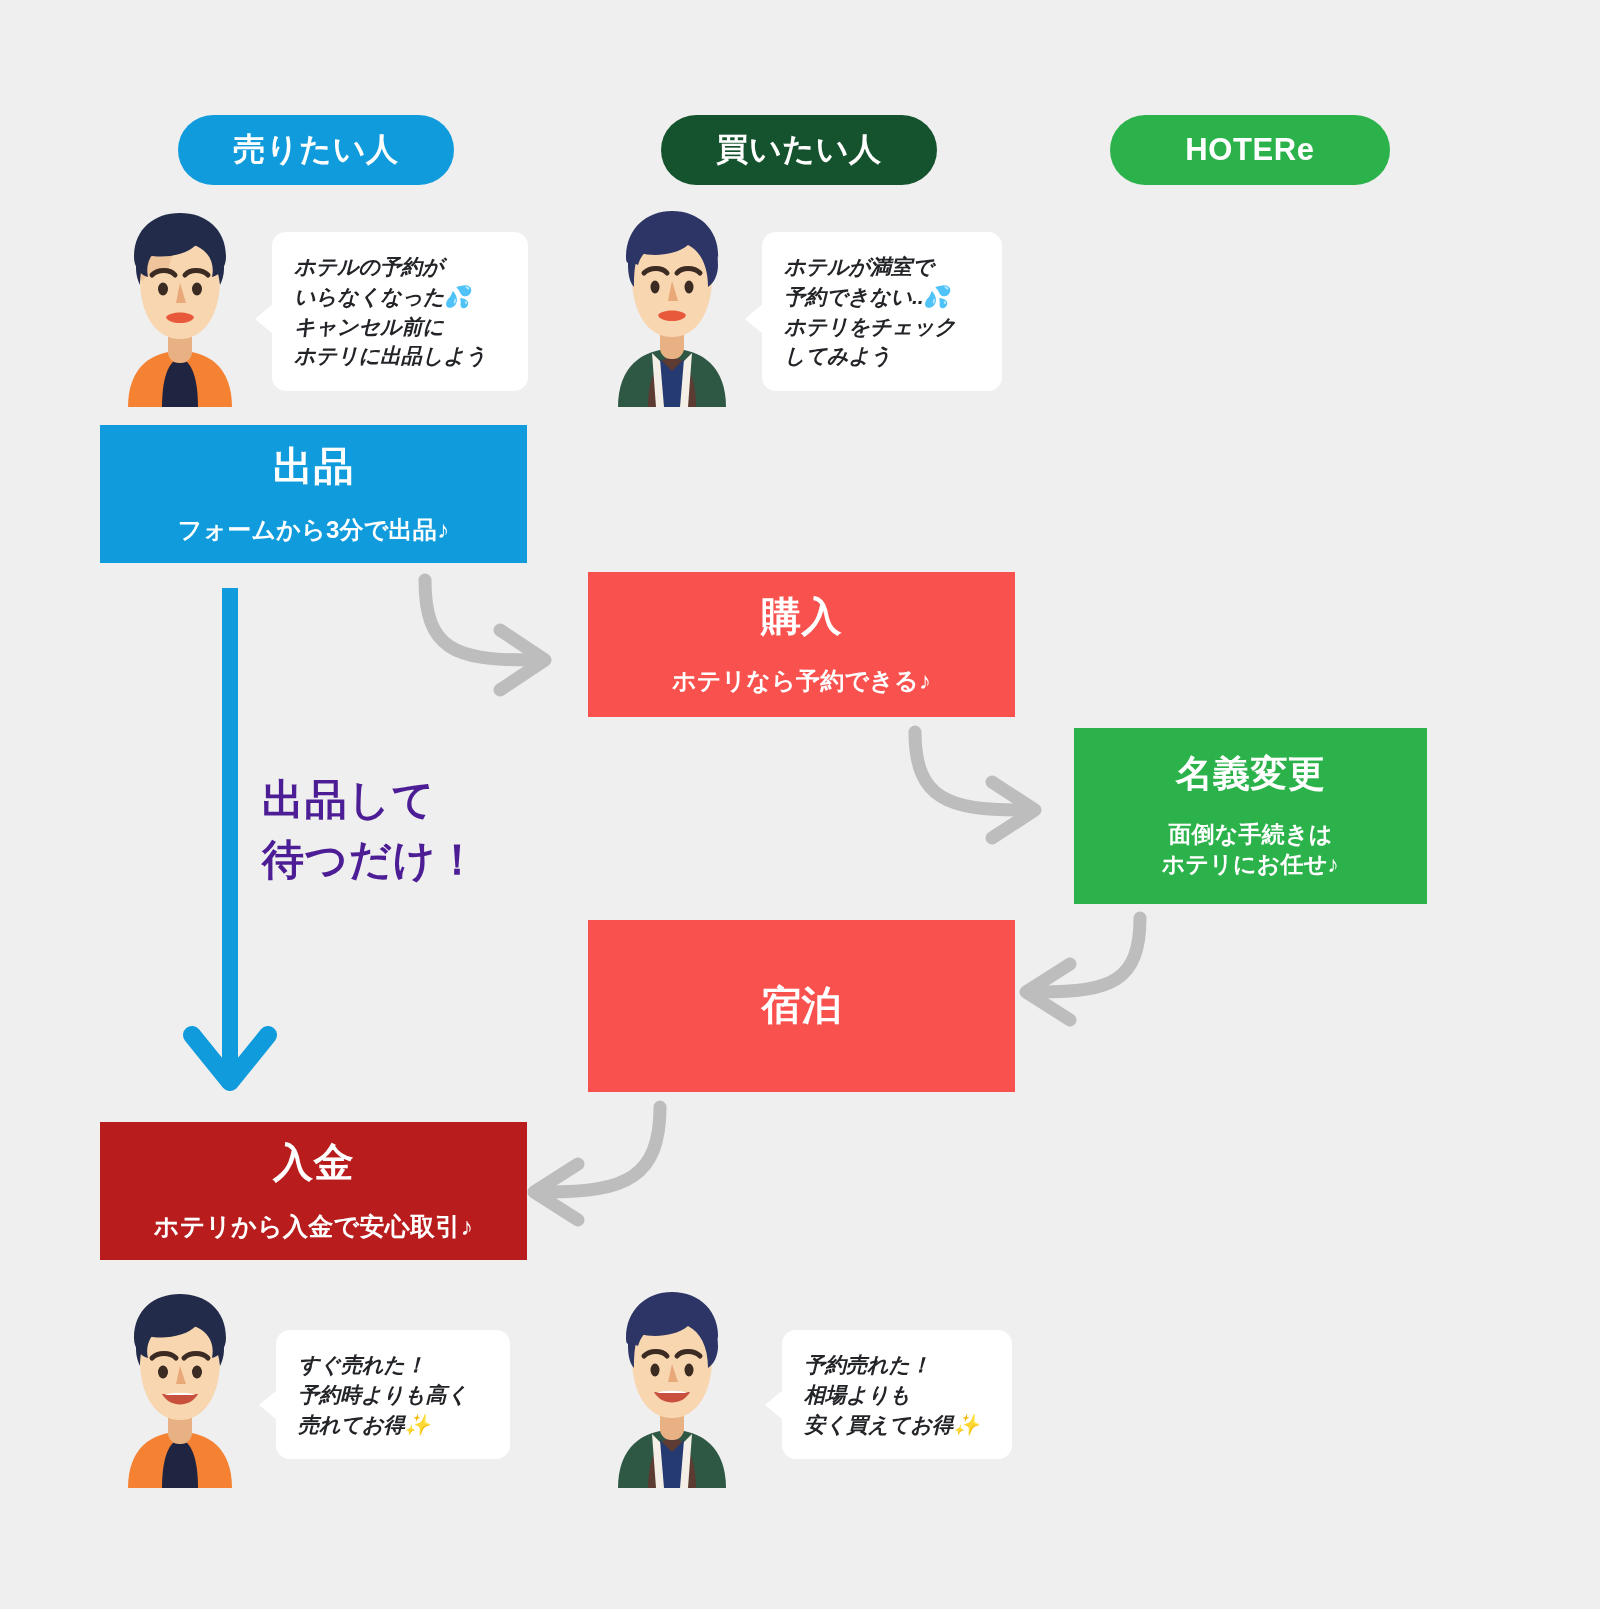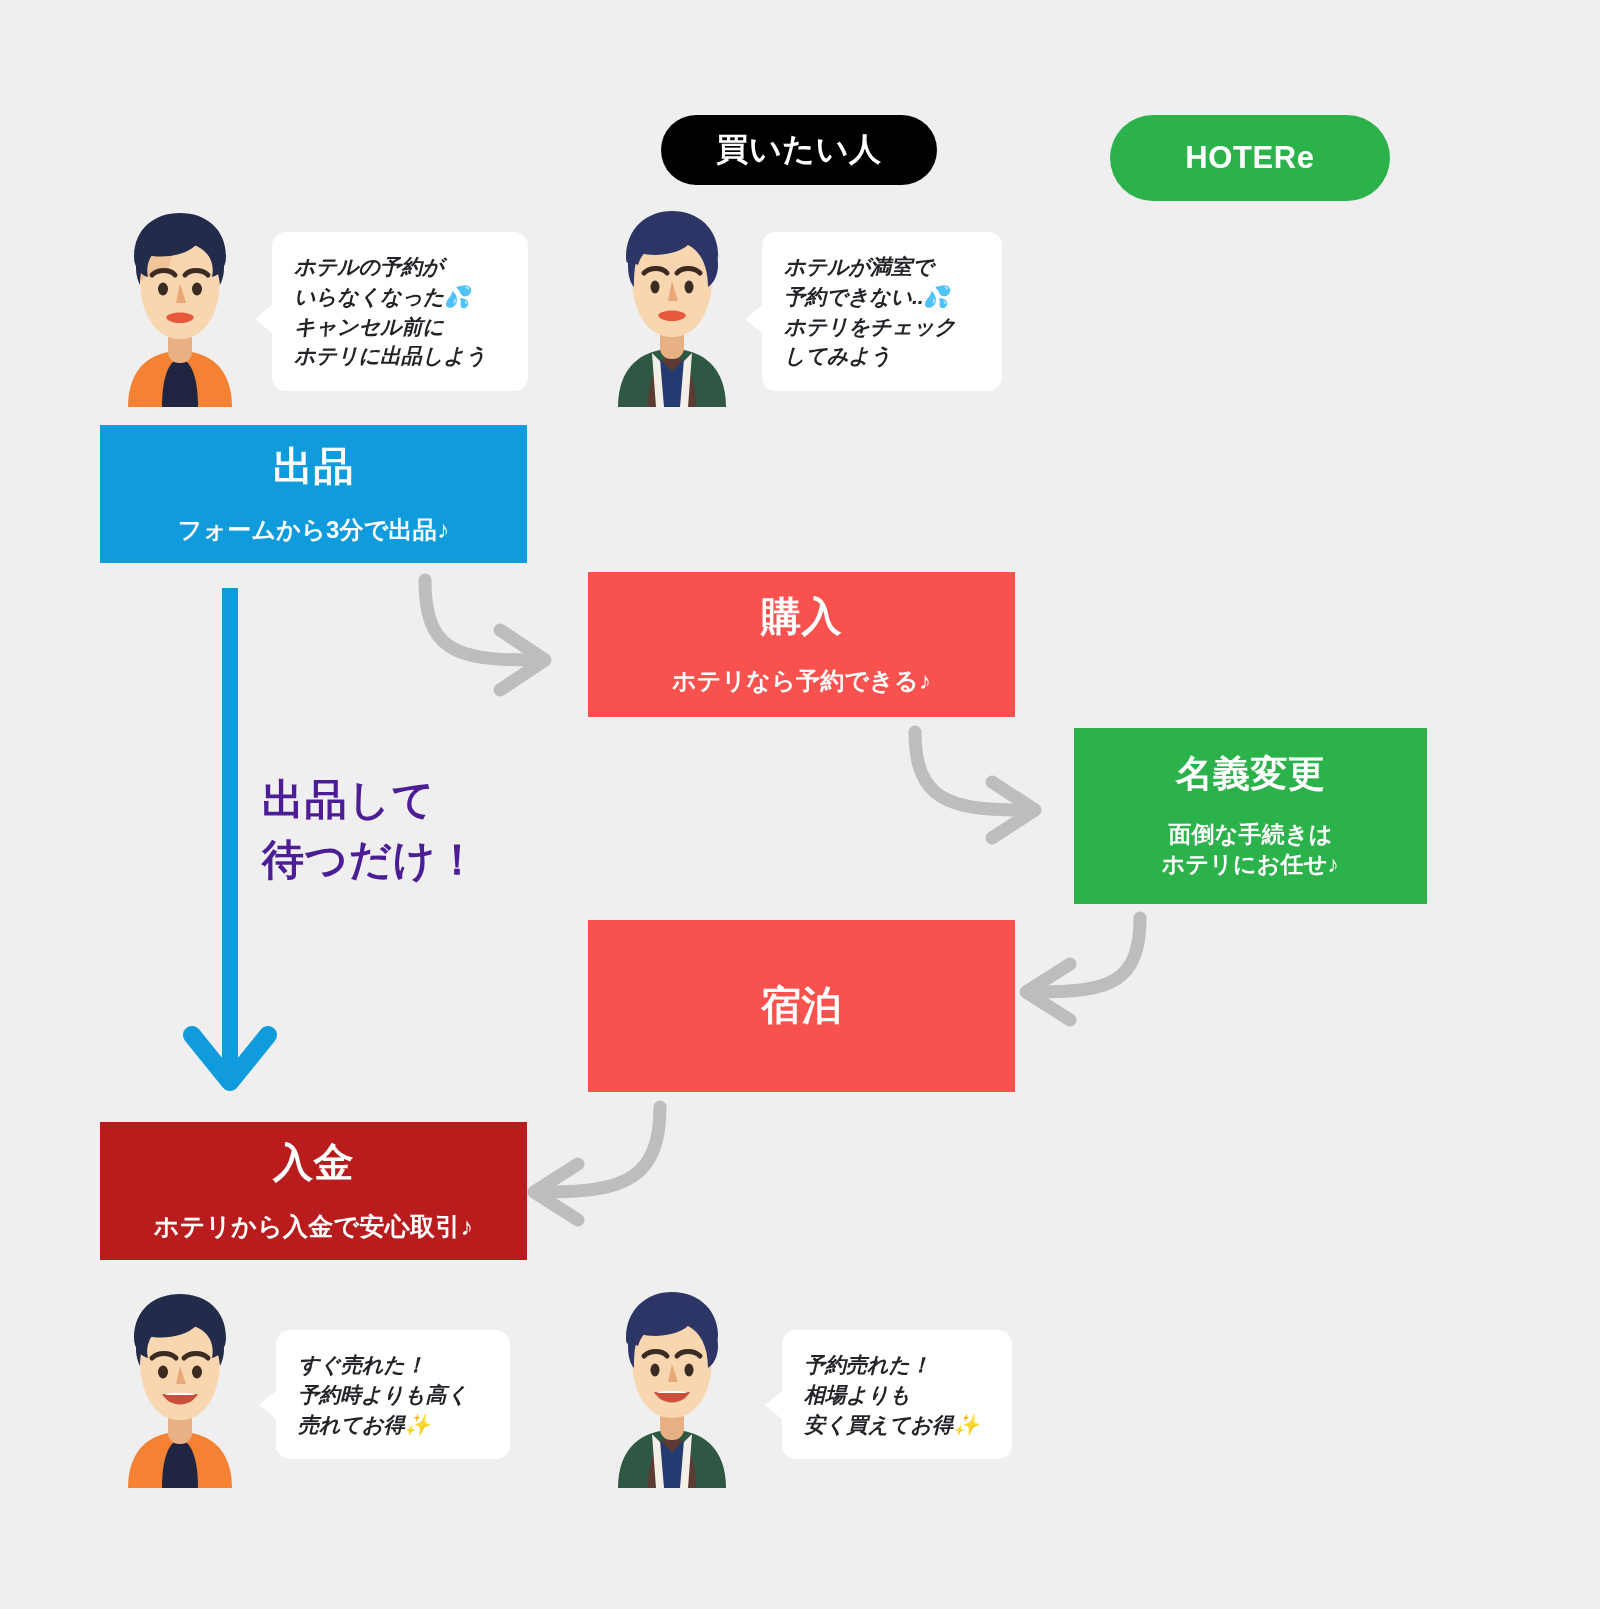--- a/index.html
+++ b/index.html
@@ -15,22 +15,22 @@
   .pill{
     position:absolute;
     display:flex;align-items:center;justify-content:center;
     border-radius:999px;
     color:#ffffff;
     font-weight:700;
     letter-spacing:.02em;
     white-space:nowrap;
   }
   .pill.sell{left:178px;top:115px;width:276px;height:70px;background:#0f9bdc;font-size:32px;}
-  .pill.buy {left:661px;top:115px;width:276px;height:70px;background:#000000;font-size:32px;}
-  .pill.svc {left:1110px;top:115px;width:280px;height:86px;background:#2cb24a;font-size:31px;}
+  .pill.buy {left:661px;top:115px;width:276px;height:70px;background:#14532d;font-size:32px;}
+  .pill.svc {left:1110px;top:115px;width:280px;height:70px;background:#2cb24a;font-size:31px;}
 
   
   .box{
     position:absolute;
     color:#ffffff;
     display:flex;flex-direction:column;justify-content:center;
     text-align:center;
     box-sizing:border-box;
     padding:24px 10px;
   }
@@ -122,20 +122,23 @@
       <path d="M660,1107 C660,1178 625,1192 548,1192" fill="none" stroke="#bdbdbd" stroke-width="13" stroke-linecap="round"></path>
       <path d="M578,1164 L534,1192 L578,1220" fill="none" stroke="#bdbdbd" stroke-width="13" stroke-linecap="round" stroke-linejoin="round"></path>
     </g>
 
     <g>
       <path d="M230,588 L230,1082" fill="none" stroke="#0f9bdc" stroke-width="16" stroke-linecap="butt"></path>
       <path d="M192,1035 L230,1082 L268,1035" fill="none" stroke="#0f9bdc" stroke-width="18" stroke-linecap="round" stroke-linejoin="round"></path>
     </g>
   </svg>
 
+  <div class="pill sell">
+    <span>売りたい人</span>
+  </div>
   <div class="pill buy">
     <span>買いたい人</span>
   </div>
   <div class="pill svc">
     <span>HOTERe</span>
   </div>
 
   <div class="avatar av-1">
     <svg viewBox="0 0 160 200" width="160" height="200">
       <path d="M28,200 C28,160 52,144 80,144 C108,144 132,160 132,200 Z" fill="#f58233"></path>

